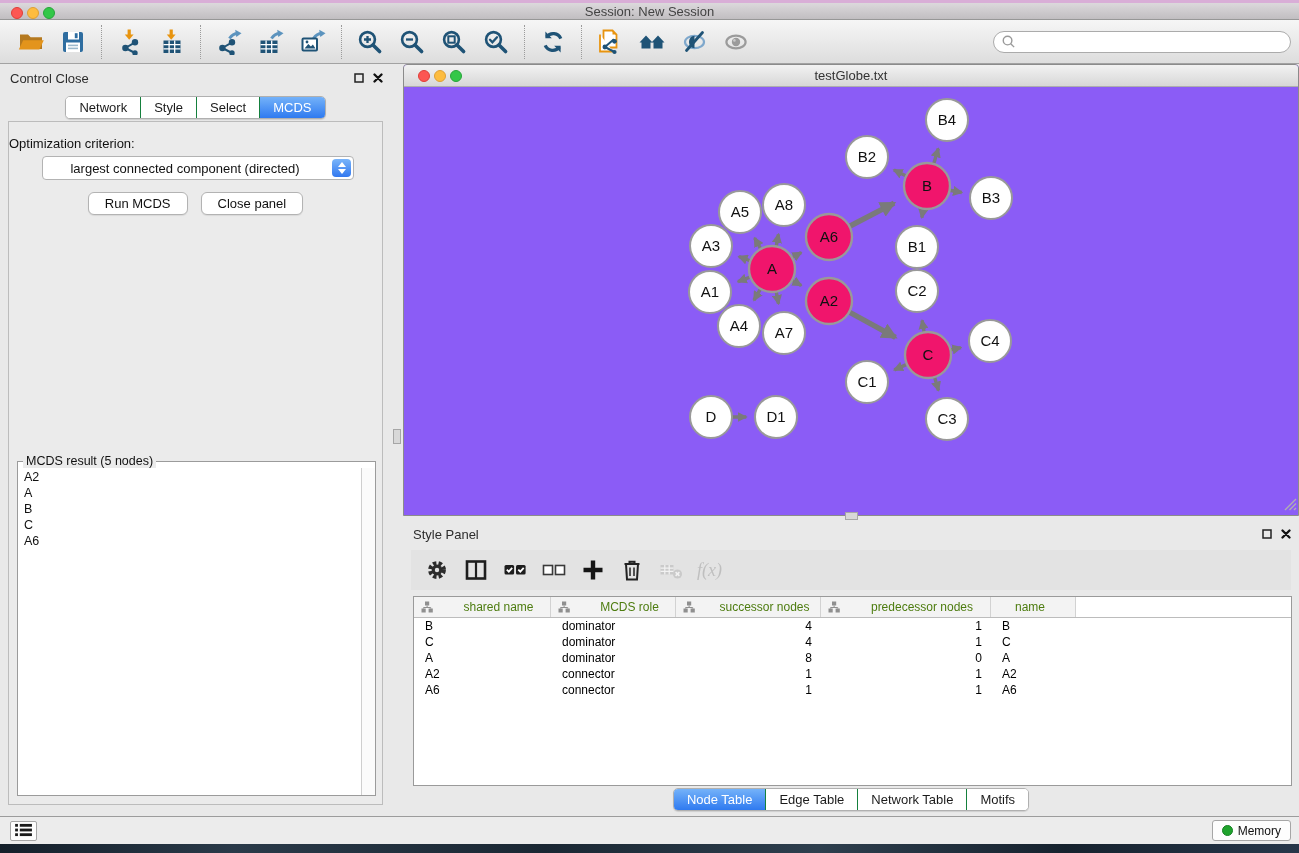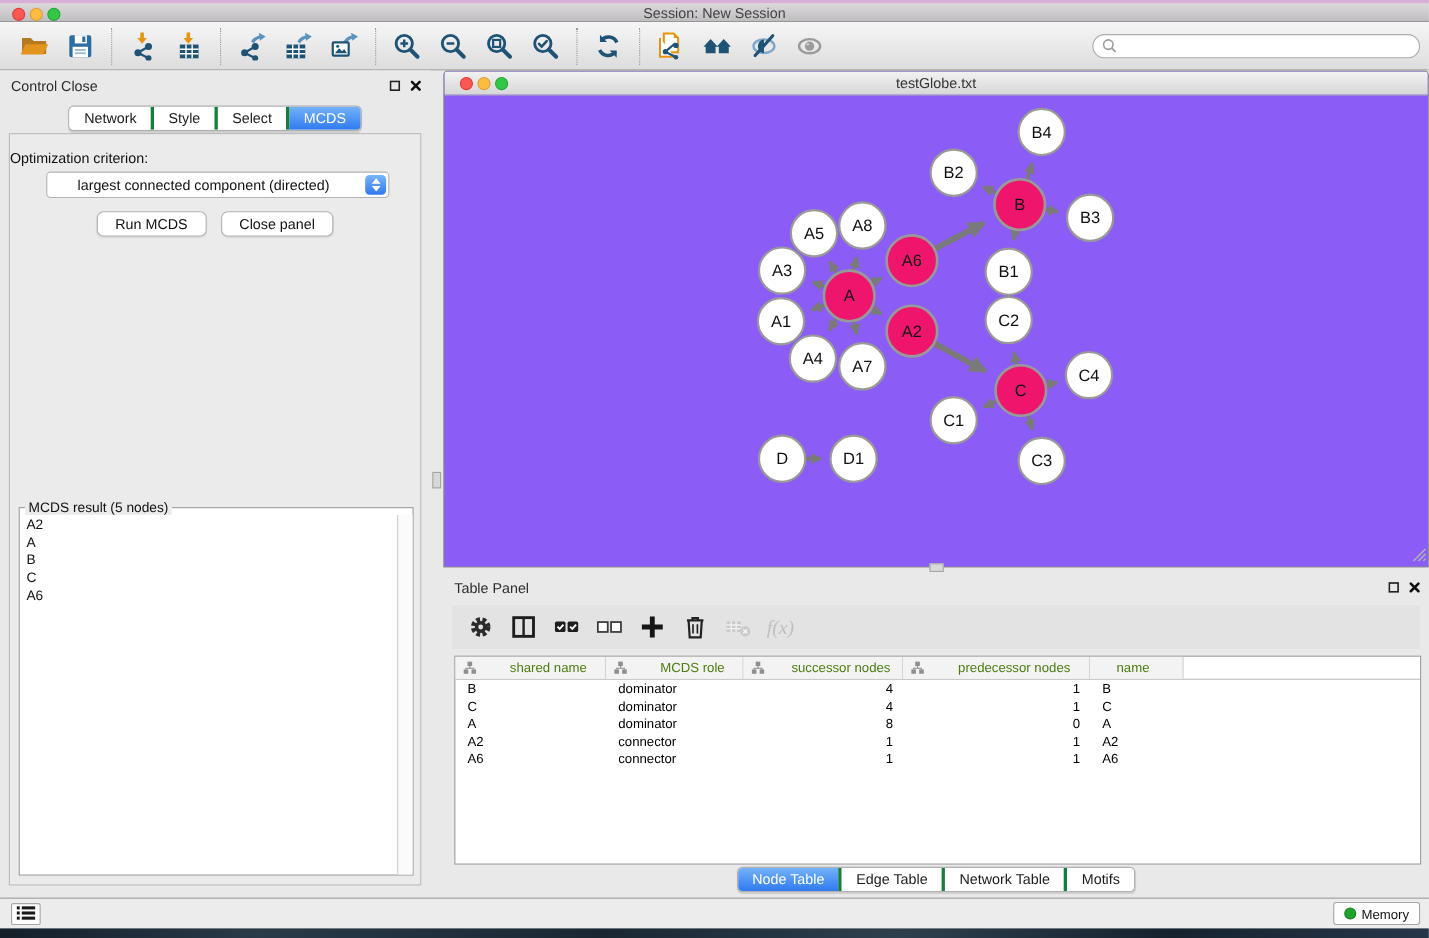--- a/index.html
+++ b/index.html
@@ -38,21 +38,21 @@
     display:flex; align-items:center; padding-left:7px;
   }
   #search-wrap input { border:none; outline:none; flex:1; height:18px; font-size:12px; background:transparent; }
   
   #control-panel { position:absolute; left:0; top:64px; width:391px; height:752px; background:#e9e9e9; }
   .panel-head { position:relative; height:28px; }
   .panel-title { position:absolute; left:10px; top:7px; font-size:13px; color:#2c2c2c; }
   .panel-wbtns { position:absolute; right:8px; top:7px; display:flex; gap:9px; align-items:center; }
   .seg-row { position:absolute; left:0; right:0; display:flex; justify-content:center; z-index:3; }
   .seg-group { display:inline-flex; border:1px solid #b0b0b0; border-radius:5px; overflow:hidden; background:#fff; box-shadow:0 1px 1px rgba(0,0,0,.12); }
-  .seg-btn { padding:3px 13px; font-size:13px; background:#fff; color:#1b1b1b; border-left:3px solid #15803d; white-space:nowrap; }
+  .seg-btn { padding:3px 13px; font-size:13px; background:#fff; color:#1b1b1b; border-left:1px solid #15803d; white-space:nowrap; }
   .seg-btn:first-child { border-left:none; }
   .seg-btn.selected { background:linear-gradient(#74b2f9,#2f7af0); color:#fff; }
   #cp-tabs { top:32px; }
   .cp-box {
     position:absolute; left:8px; top:57px; width:375px; height:684px;
     border:1px solid #bcbcbc; background:#ebebeb;
   }
   #criterion-label { position:absolute; left:0; right:0; top:14px; font-size:13px; color:#111; }
   #criterion-select {
     position:absolute; left:33px; top:34px; width:312px; height:24px;
@@ -488,21 +488,21 @@
       </svg></div>
   <span id="nw-grip">
     <svg width="13" height="13" viewBox="0 0 13 13">
         <path d="M12 1L1 12M12 5.5L5.5 12M12 10l-2 2" stroke="#b0b0b0" stroke-width="1.4"></path>
       </svg>
   </span>
 </div>
 
 <div id="table-panel">
   <div class="panel-head">
-    <span class="panel-title">Table Panel</span>
+    <span class="panel-title">Style Panel</span>
     <span class="panel-wbtns">
       <span><svg width="10" height="10" viewBox="0 0 10 10">
             <rect x="1" y="1" width="8" height="8" fill="none" stroke="#222" stroke-width="1.5"></rect>
           </svg></span>
       <span><svg width="10" height="10" viewBox="0 0 10 10">
             <path d="M1.5 1.5l7 7M8.5 1.5l-7 7" stroke="#111" stroke-width="2.3" stroke-linecap="round"></path>
           </svg></span>
     </span>
   </div>
   <div id="tp-toolbar">

